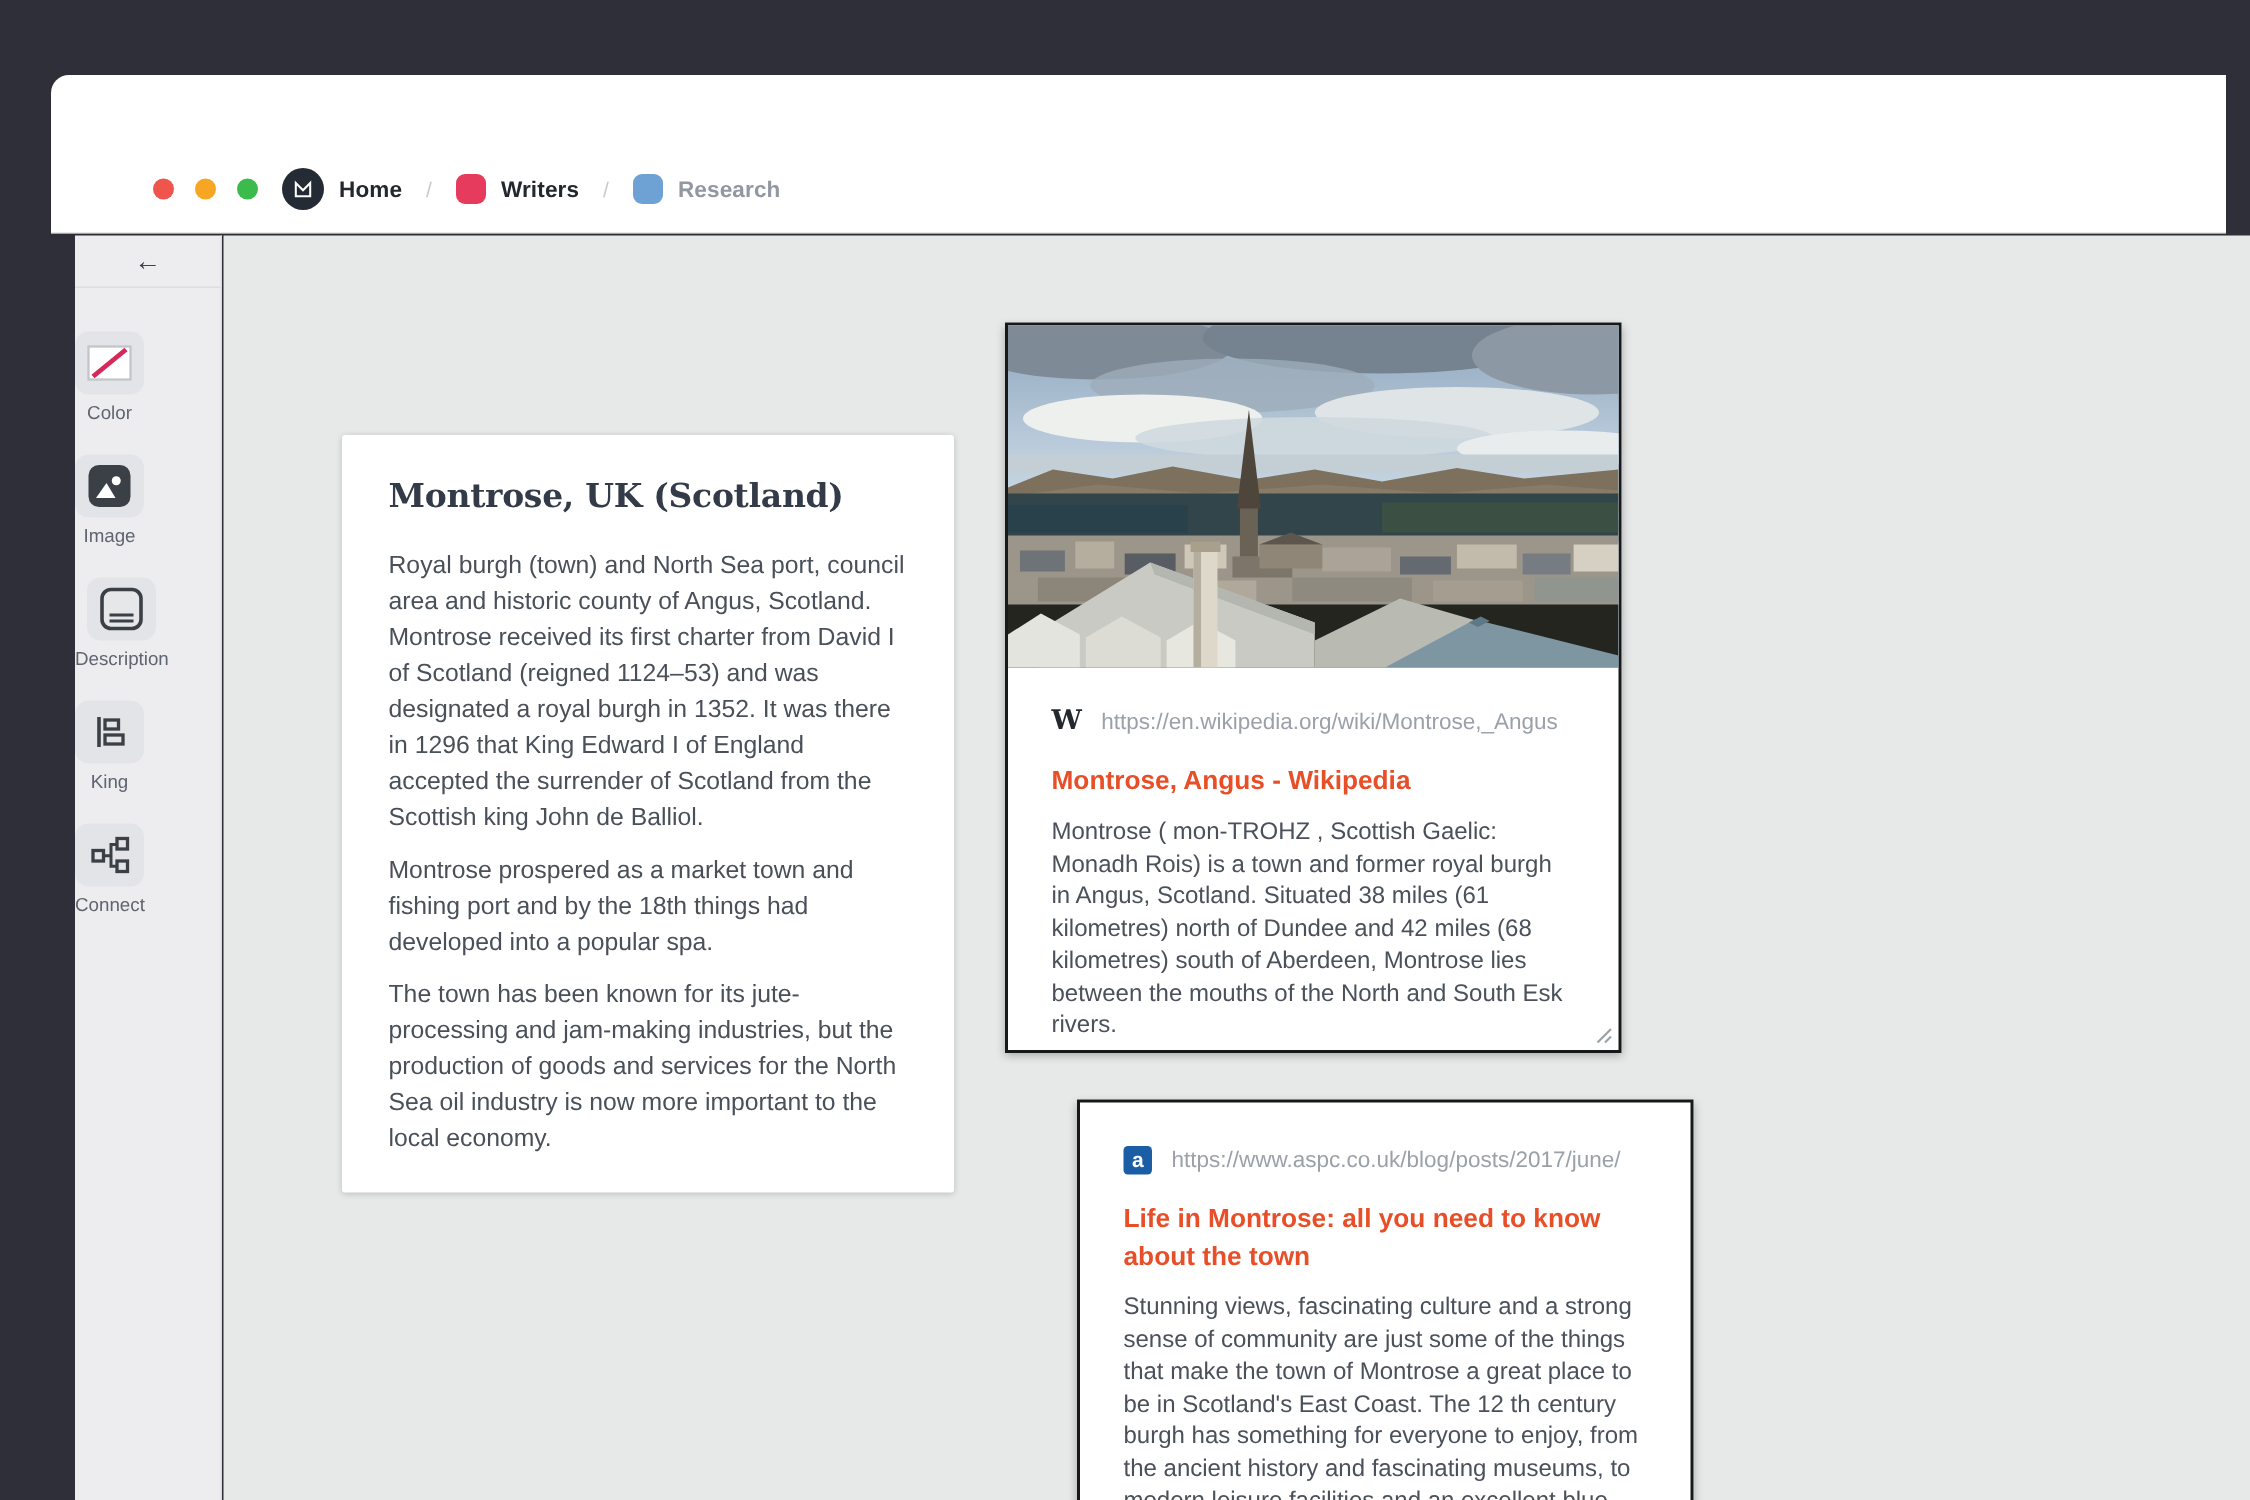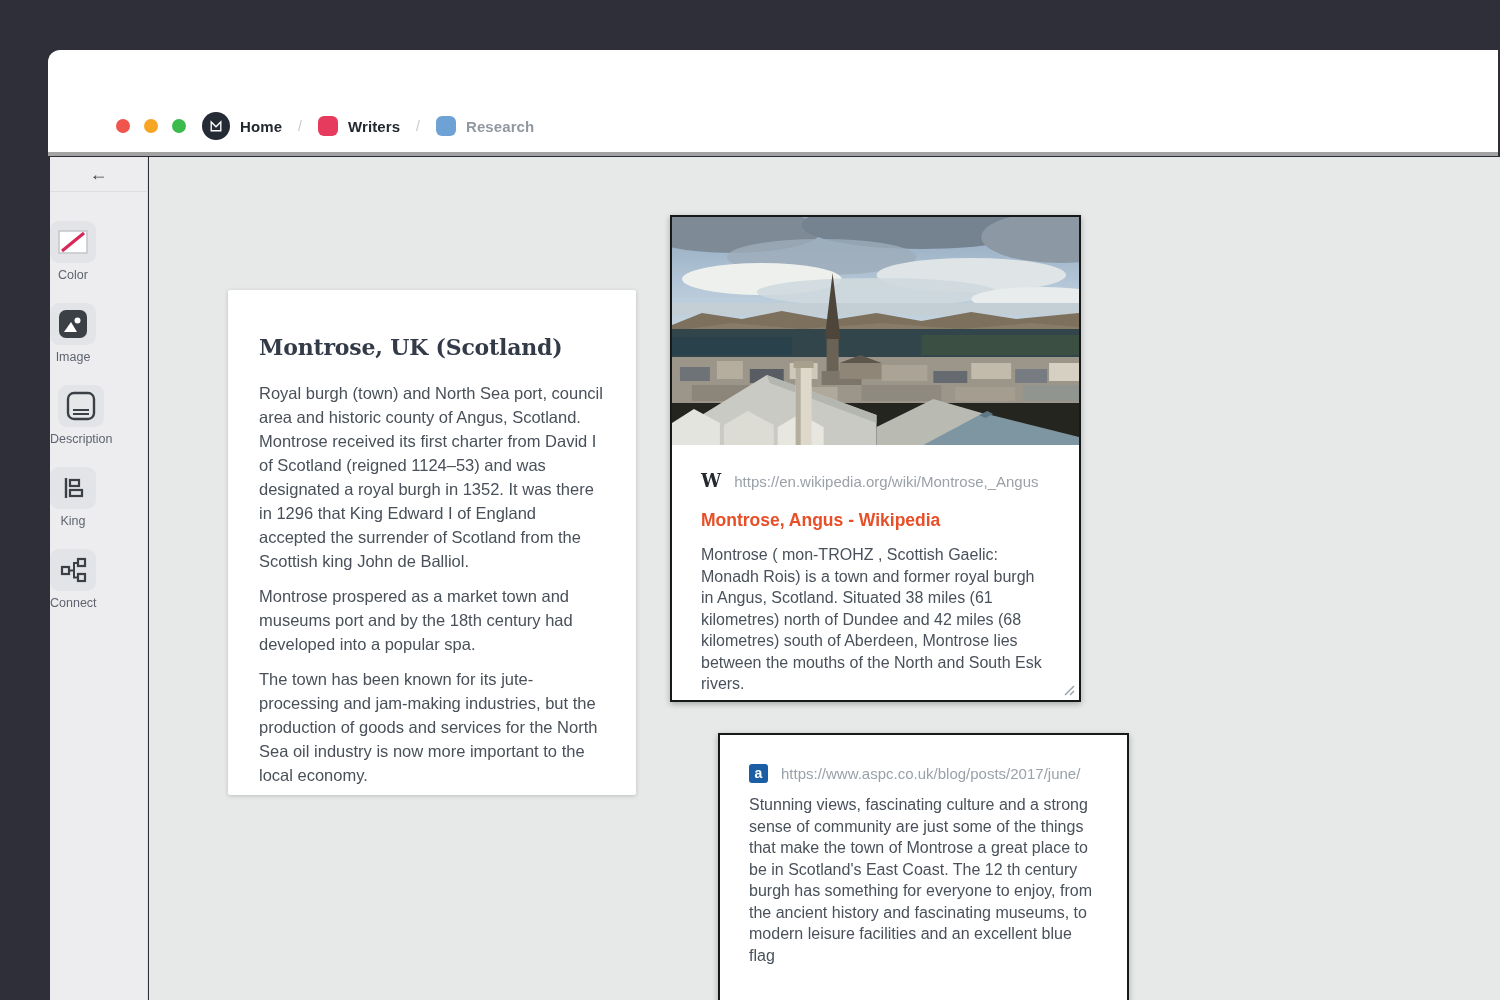--- a/index.html
+++ b/index.html
@@ -1,22 +1,22 @@
 <!DOCTYPE html>
 <html><head>
 <meta charset="utf-8">
 <style>
   html,body{margin:0;padding:0;background:#2e2f38;}
   *{box-sizing:border-box;}
   .screen{position:relative;width:1500px;height:1000px;overflow:hidden;background:#2e2f38;
           font-family:"Liberation Sans",sans-serif;}
 
   
-  .titlebar{position:absolute;left:48px;top:50px;width:1450px;height:106px;background:#ffffff;
-            border-radius:12px 0 0 0;border-bottom:4px solid #a3a3a3;box-shadow:0 1px 2px rgba(0,0,0,.05);}
+  .titlebar{position:absolute;left:34px;top:50px;width:1450px;height:106px;background:#ffffff;
+            border-radius:12px 0 0 0;border-bottom:1px solid #a3a3a3;box-shadow:0 1px 2px rgba(0,0,0,.05);}
   .traffic{position:absolute;top:69px;left:68px;display:flex;gap:14px;}
   .light{width:14px;height:14px;border-radius:50%;}
   .light.red{background:#ef544d;}
   .light.yellow{background:#f6a623;}
   .light.green{background:#3cbb4d;}
 
   .crumbs{position:absolute;left:154px;top:62px;height:28px;display:flex;align-items:center;}
   .crumb-logo{width:28px;height:28px;border-radius:50%;background:#252b35;display:flex;
               align-items:center;justify-content:center;}
   .crumb-label{font-size:15px;font-weight:700;color:#23272e;margin-left:10px;letter-spacing:.1px;}
@@ -38,21 +38,21 @@
   .tool{display:flex;flex-direction:column;align-items:center;margin-bottom:21px;cursor:pointer;}
   .tool-tile{width:46px;height:42px;border-radius:9px;background:#e3e4e7;display:flex;
              align-items:center;justify-content:center;}
   .tool-label{margin-top:5px;font-size:12.5px;color:#5f6470;}
 
   
   .canvas{position:absolute;left:149px;top:157px;width:1351px;height:843px;background:#e7e9e9;}
 
   
   .note{position:absolute;left:228px;top:290px;width:408px;height:505px;background:#ffffff;
-        border-radius:2px;box-shadow:0 1px 4px rgba(0,0,0,.18);padding:44px 31px;}
+        border-radius:2px;box-shadow:0 1px 4px rgba(0,0,0,.18);padding:28px 31px;}
   .note h2{margin:0 0 21px;font-family:"DejaVu Serif","Liberation Serif",serif;font-size:22px;
            font-weight:700;color:#333b48;letter-spacing:-.2px;}
   .note p{margin:0 0 11px;font-size:16.5px;line-height:24px;color:#495059;}
 
   
   .link-card{position:absolute;background:#ffffff;border:2px solid #17181a;
              box-shadow:0 2px 6px rgba(0,0,0,.28);}
   .link-card.wiki{left:670px;top:215px;width:411px;height:487px;}
   .link-card.aspc{left:718px;top:733px;width:411px;height:420px;}
   .link-image{width:100%;height:228px;display:block;background:#9db6cc;}
@@ -163,21 +163,21 @@
       </div>
 
     </div>
   </div>
 
   <div class="canvas"></div>
 
   <div class="note">
     <h2>Montrose, UK (Scotland)</h2>
     <p>Royal burgh (town) and North Sea port, council area and historic county of Angus, Scotland. Montrose received its first charter from David I of Scotland (reigned 1124–53) and was designated a royal burgh in 1352. It was there in 1296 that King Edward I of England accepted the surrender of Scotland from the Scottish king John de Balliol.</p>
-    <p>Montrose prospered as a market town and museums port and by the 18th century had developed into a popular spa.</p>
+    <p>Montrose prospered as a market town and fishing port and by the 18th things had developed into a popular spa.</p>
     <p>The town has been known for its jute-processing and jam-making industries, but the production of goods and services for the North Sea oil industry is now more important to the local economy.</p>
   </div>
 
   <div class="link-card wiki">
     <svg class="link-image" viewBox="0 0 408 228" preserveAspectRatio="none">
       <defs>
         <linearGradient id="sky" x1="0" y1="0" x2="0" y2="1">
           <stop offset="0" stop-color="#8fa6bd"></stop>
           <stop offset=".6" stop-color="#b9cbdb"></stop>
           <stop offset="1" stop-color="#cdd9e2"></stop>
@@ -256,17 +256,18 @@
       <line x1="12" y1="8" x2="8" y2="12" stroke="#9aa0a5" stroke-width="1.4"></line>
     </svg>
   </div>
 
   <div class="link-card aspc">
     <div class="link-body" style="padding-top:28px;">
       <div class="fav-row">
         <span class="fav-a">a</span>
         <span class="link-url">https://www.aspc.co.uk/blog/posts/2017/june/</span>
       </div>
+      <a class="link-title">Life in Montrose: all you need to know about the town</a>
       <div class="link-desc">Stunning views, fascinating culture and a strong sense of community are just some of the things that make the town of Montrose a great place to be in Scotland's East Coast. The 12 th century burgh has something for everyone to enjoy, from the ancient history and fascinating museums, to modern leisure facilities and an excellent blue flag</div>
     </div>
   </div>
 
 </div>
 
 </body></html>

